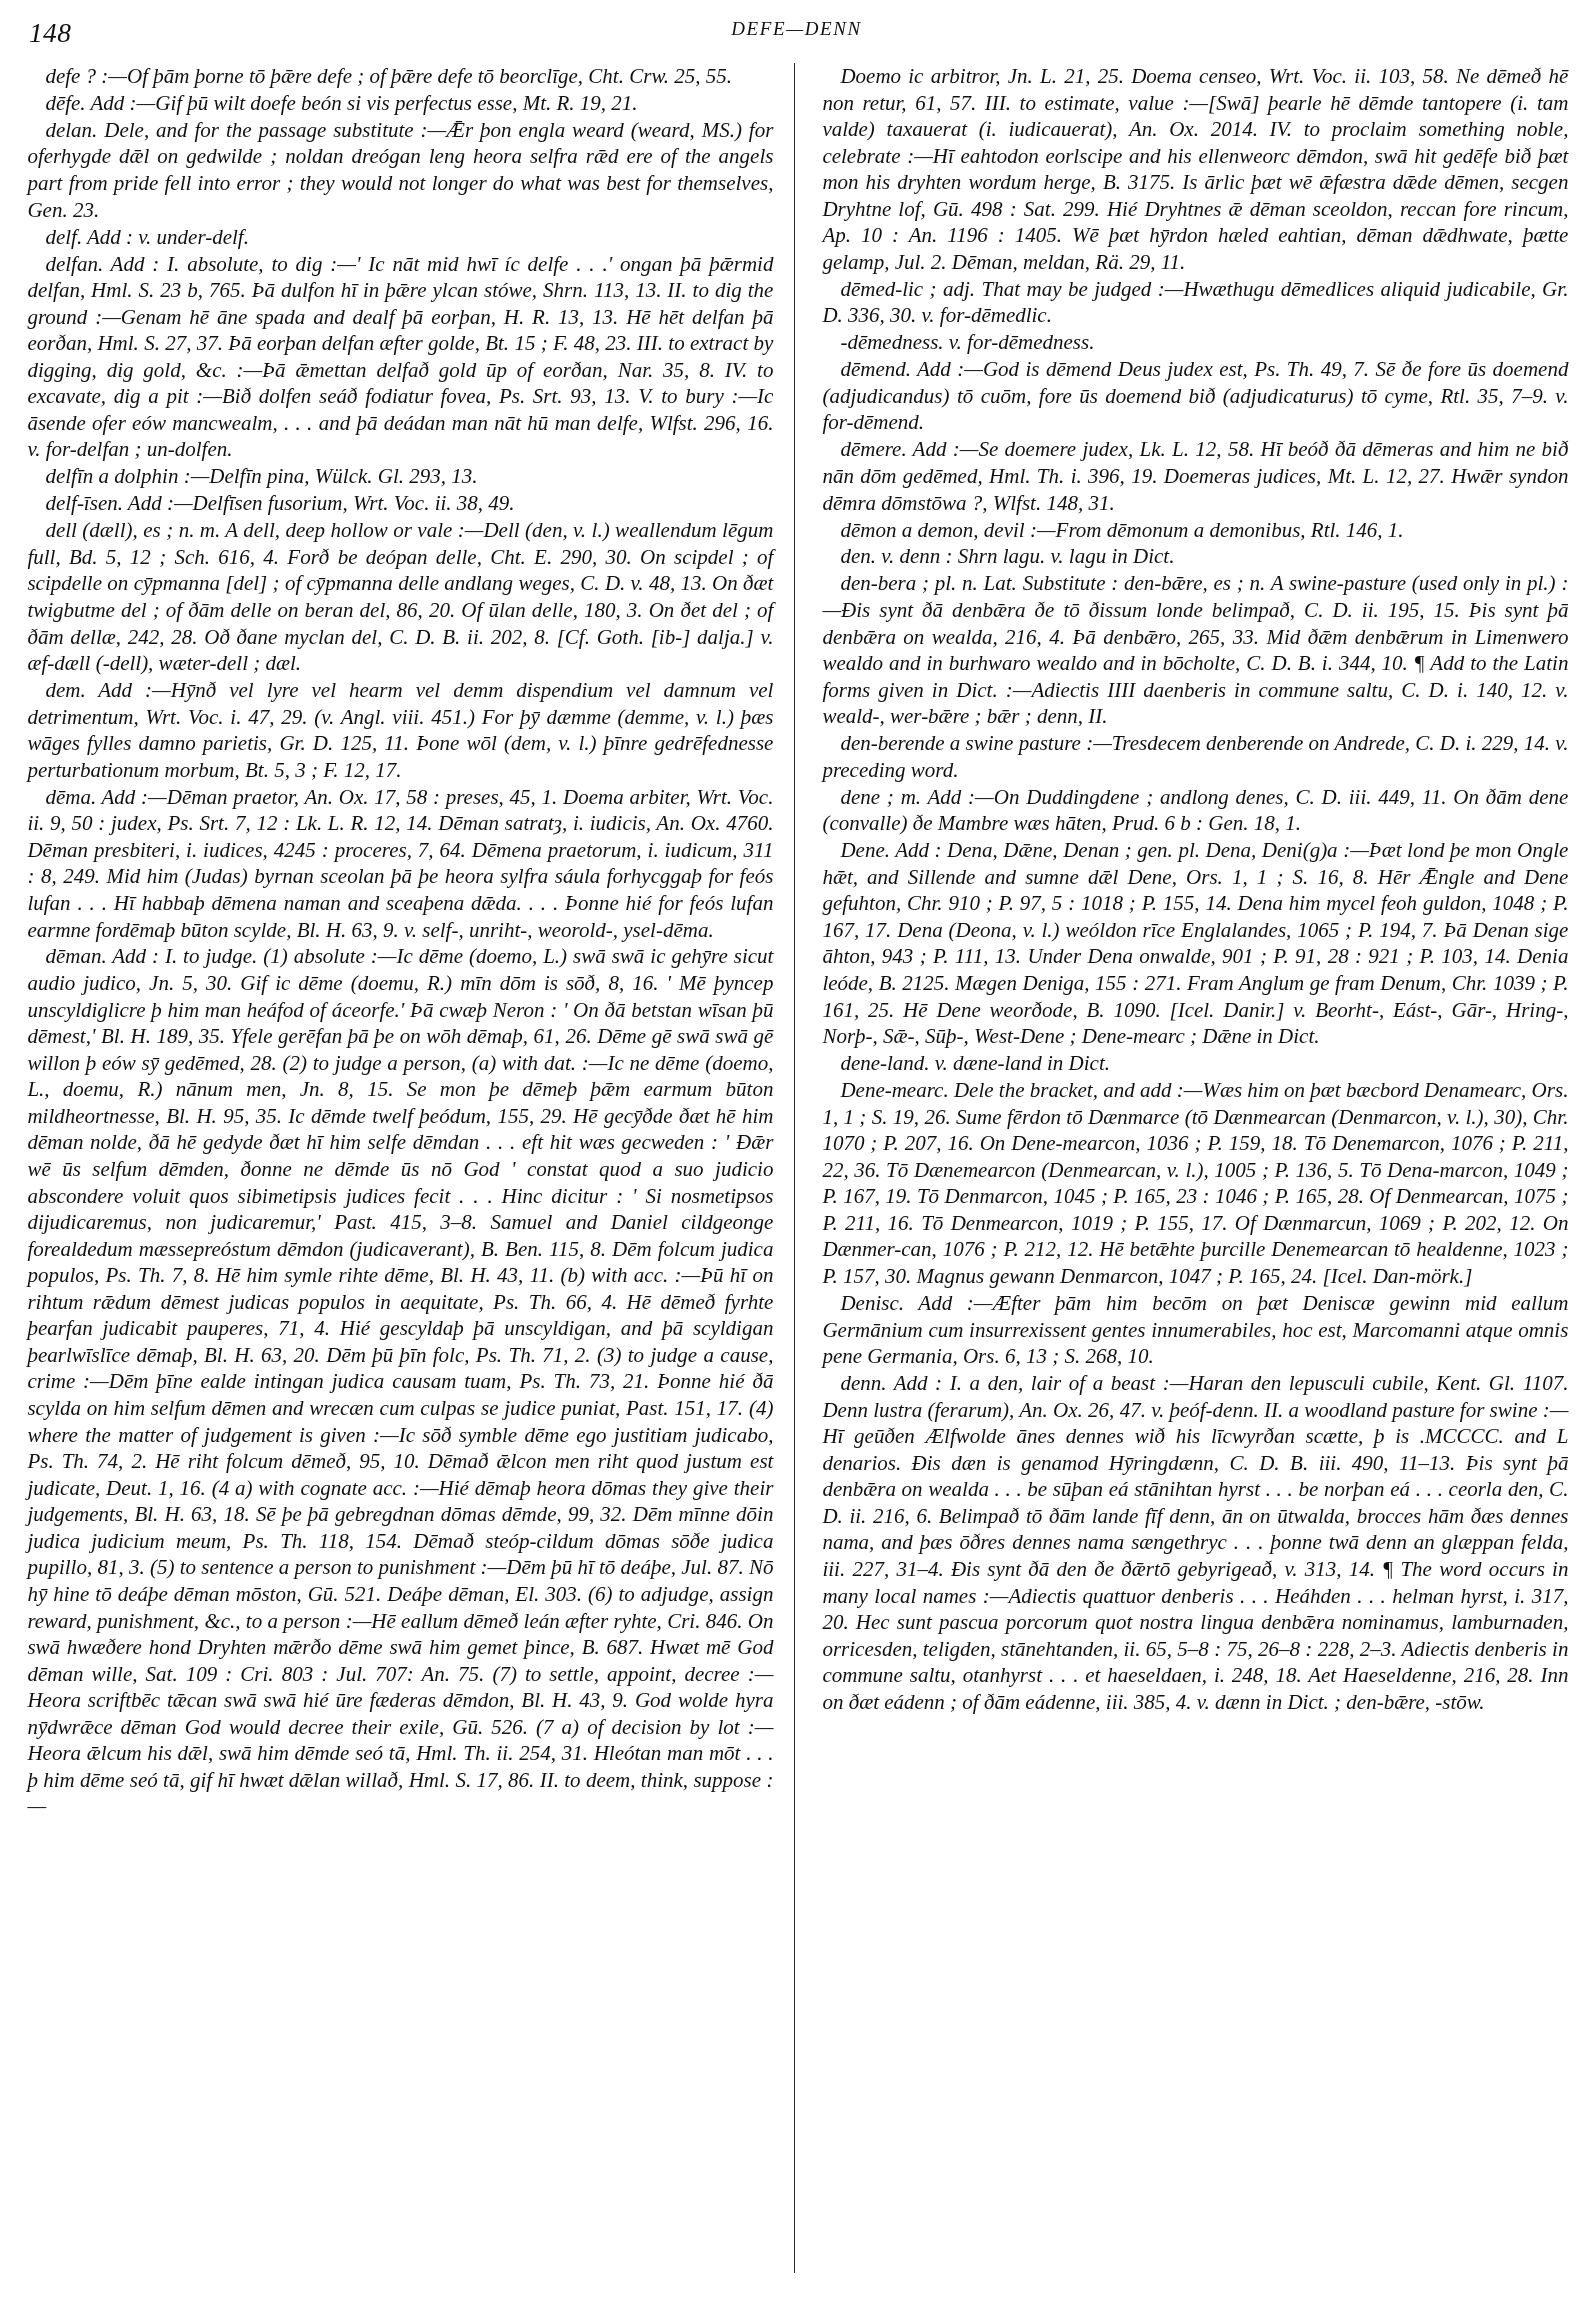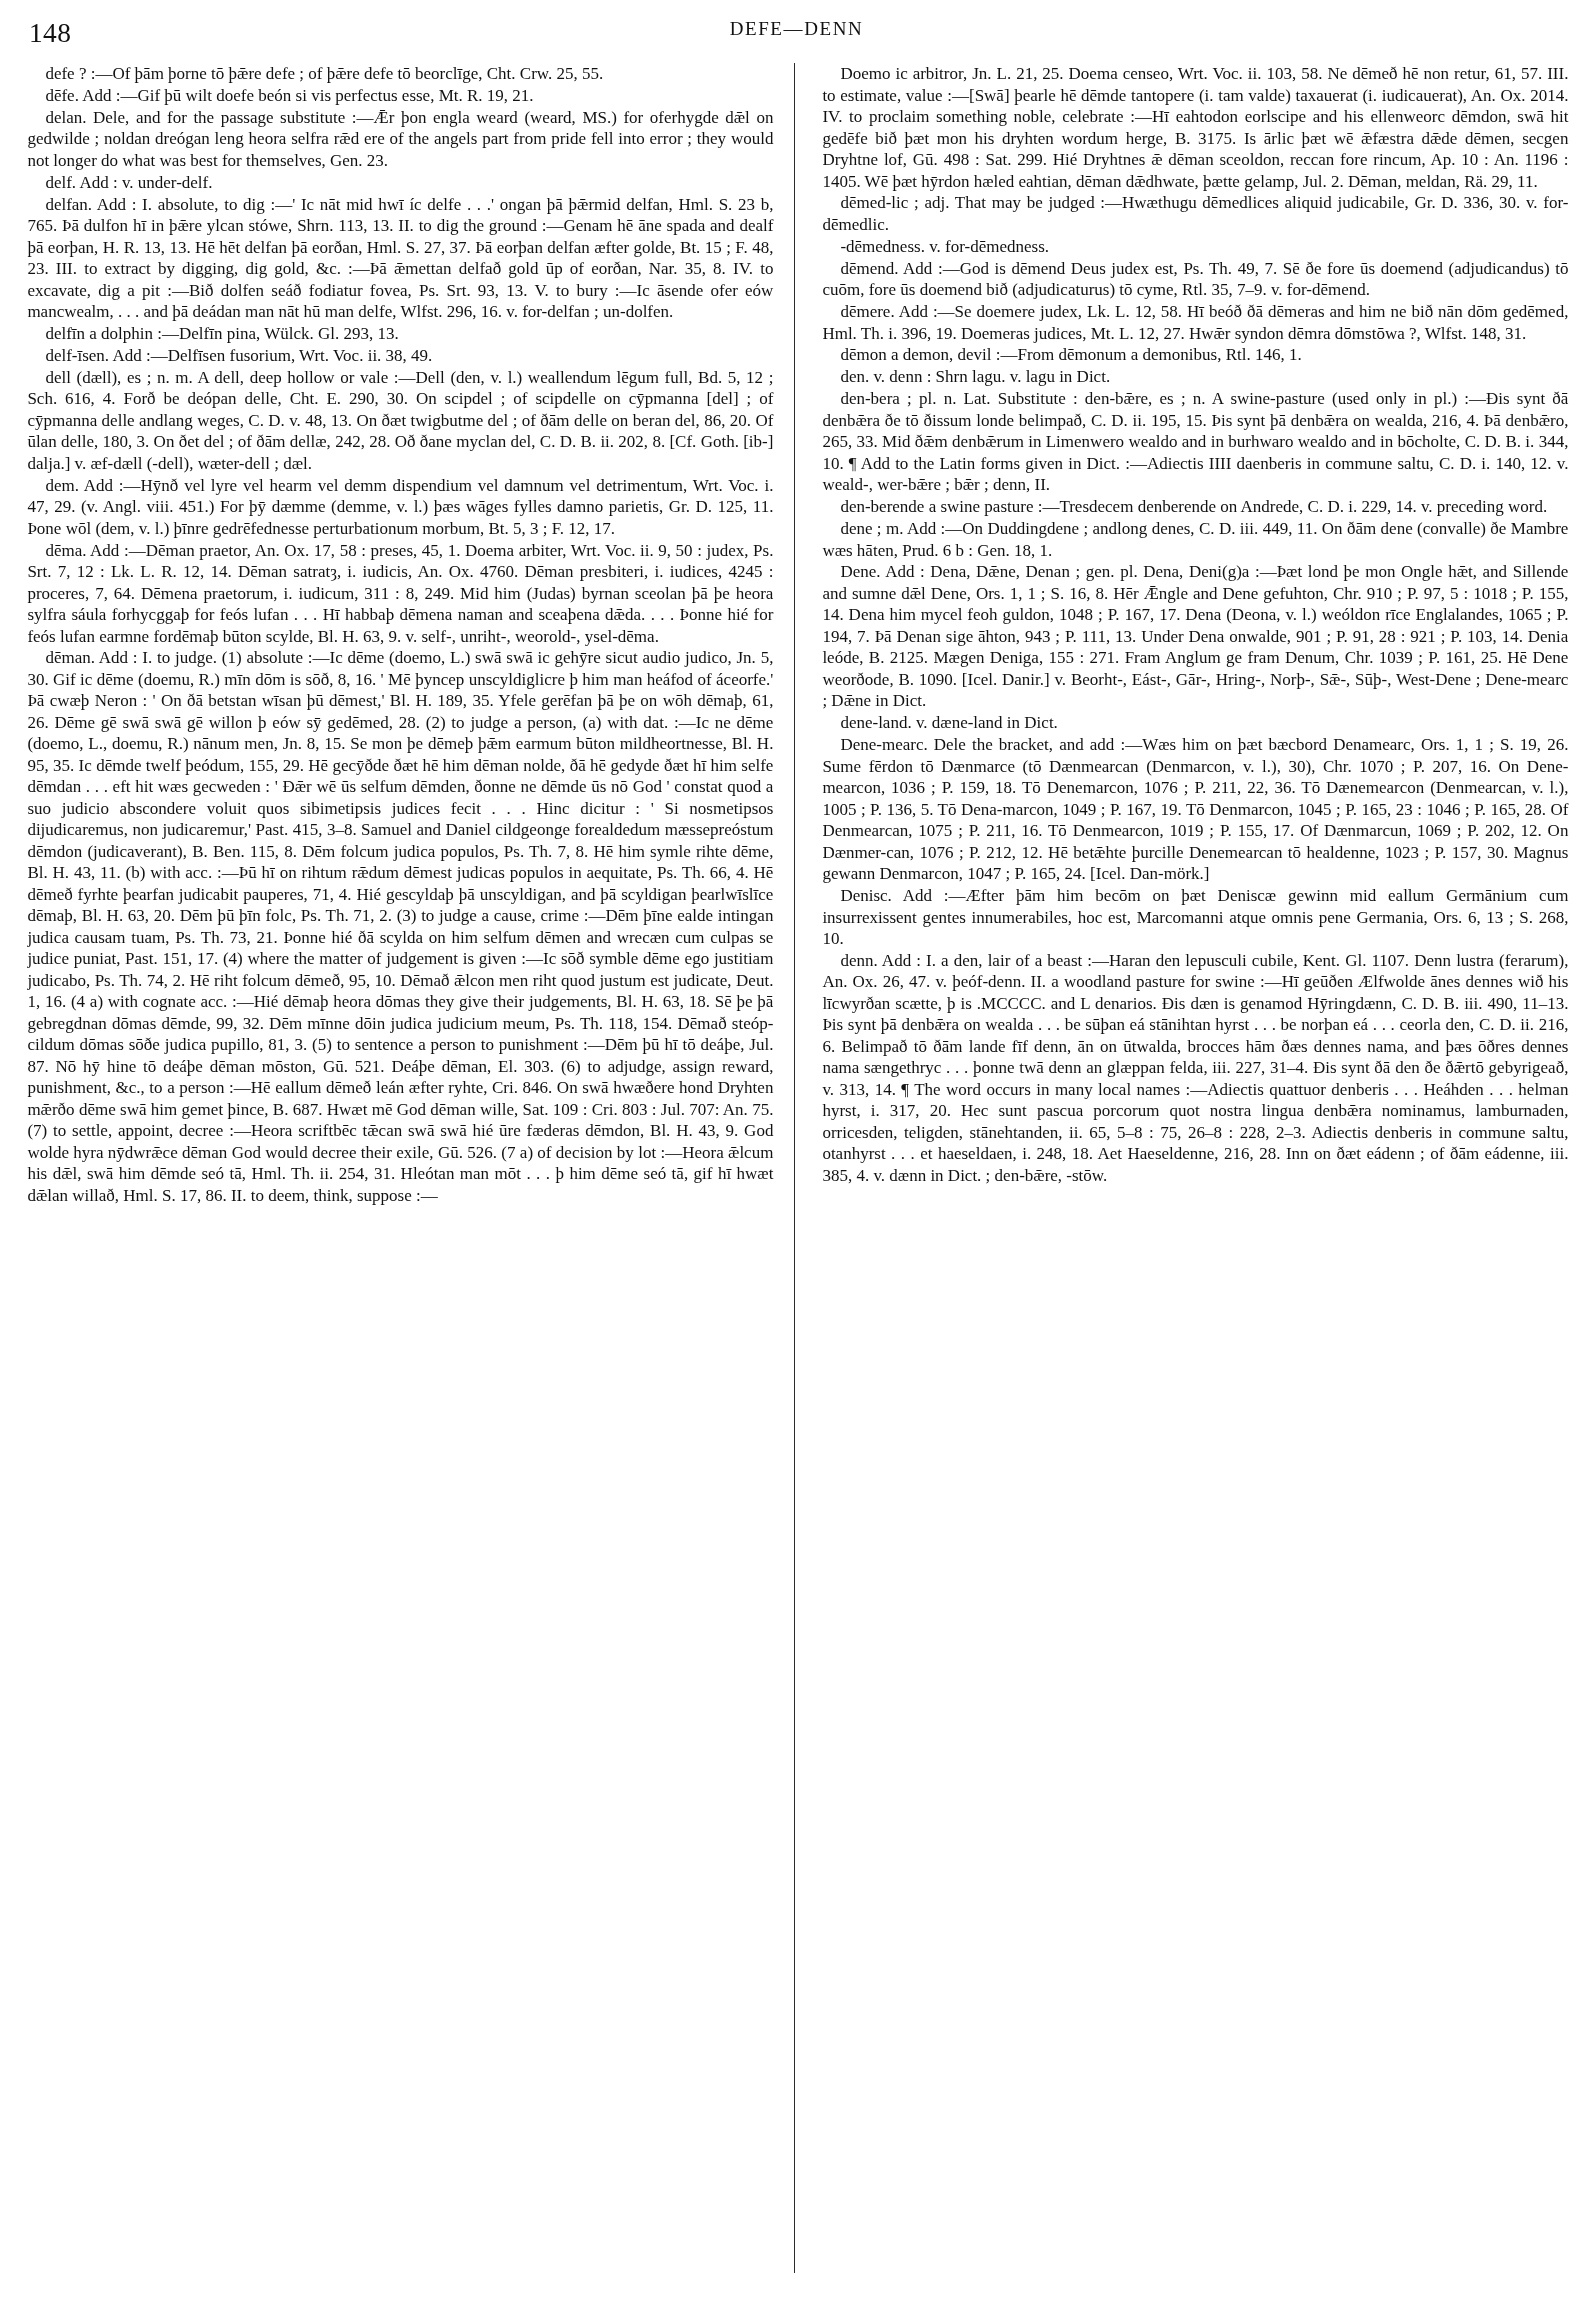--- a/index.html
+++ b/index.html
@@ -13,20 +13,21 @@
     font-family: "Liberation Serif", serif;
     color: #111;
     position: relative;
   }
   .page {
     position: relative;
     width: 1593px;
     height: 2307px;
     padding: 4px;
     box-sizing: border-box;
+    font-style: italic;
   }
   .header {
     position: absolute;
     top: 18px;
     left: 0;
     width: 1593px;
     height: 37px;
   }
   .folio {
     position: absolute;
@@ -50,21 +51,21 @@
     top: 63px;
     left: 27.4px;
     width: 1541px;
     height: 2210px;
     display: flex;
     flex-direction: row;
     justify-content: space-between;
   }
   .col {
     width: 746px;
-    font-size: 17px;
+    font-size: 21px;
     line-height: 1.265;
     text-align: justify;
     text-justify: inter-word;
     hyphens: none;
   }
   .divider {
     position: absolute;
     top: 63px;
     left: 794px;
     width: 0.8px;

